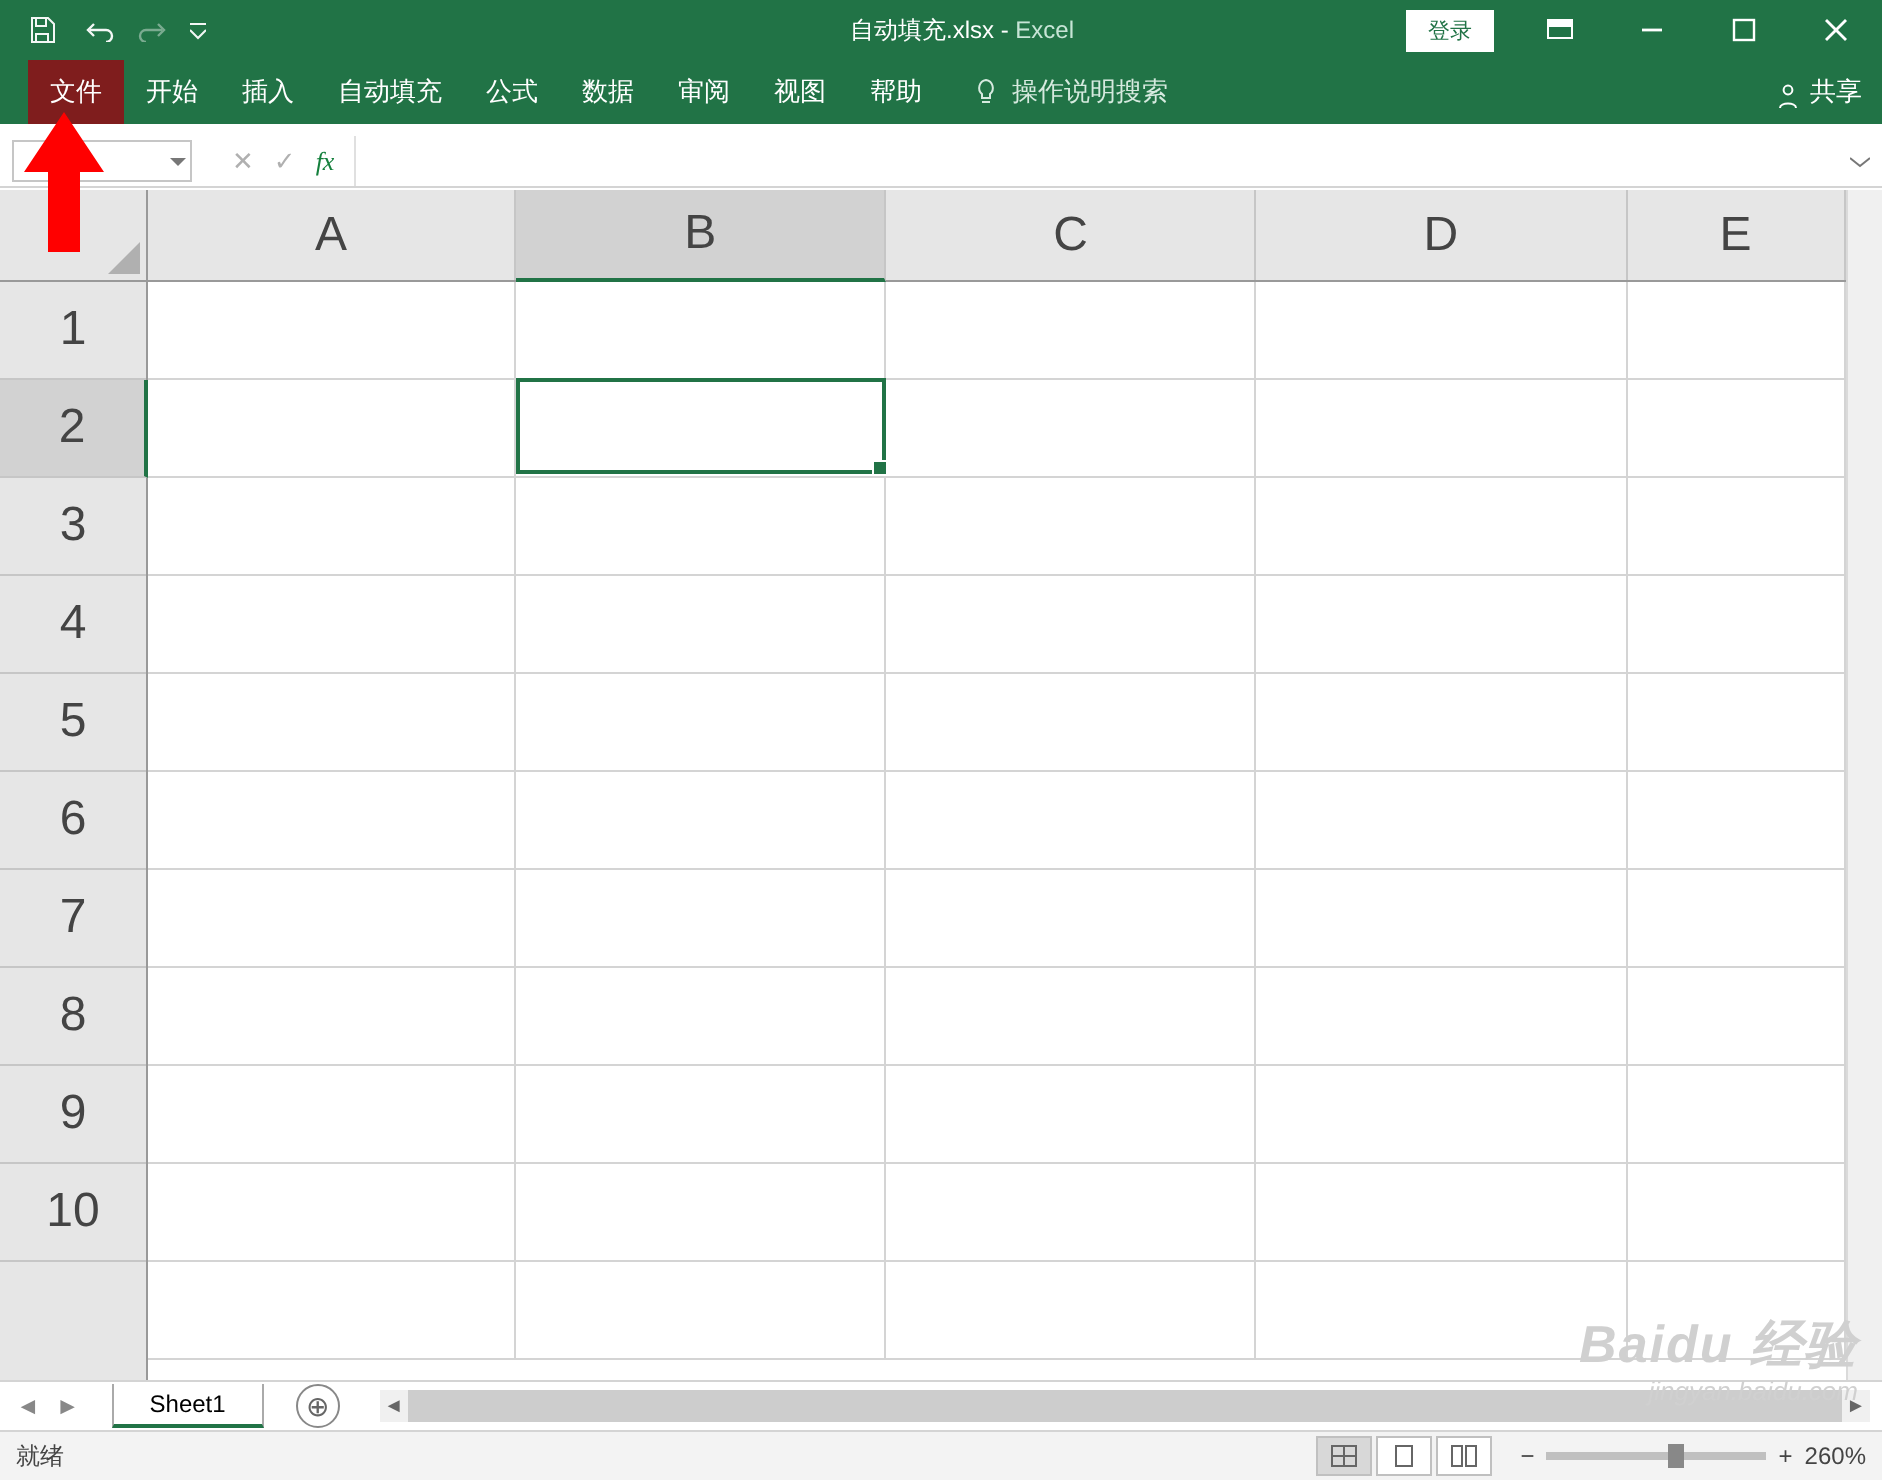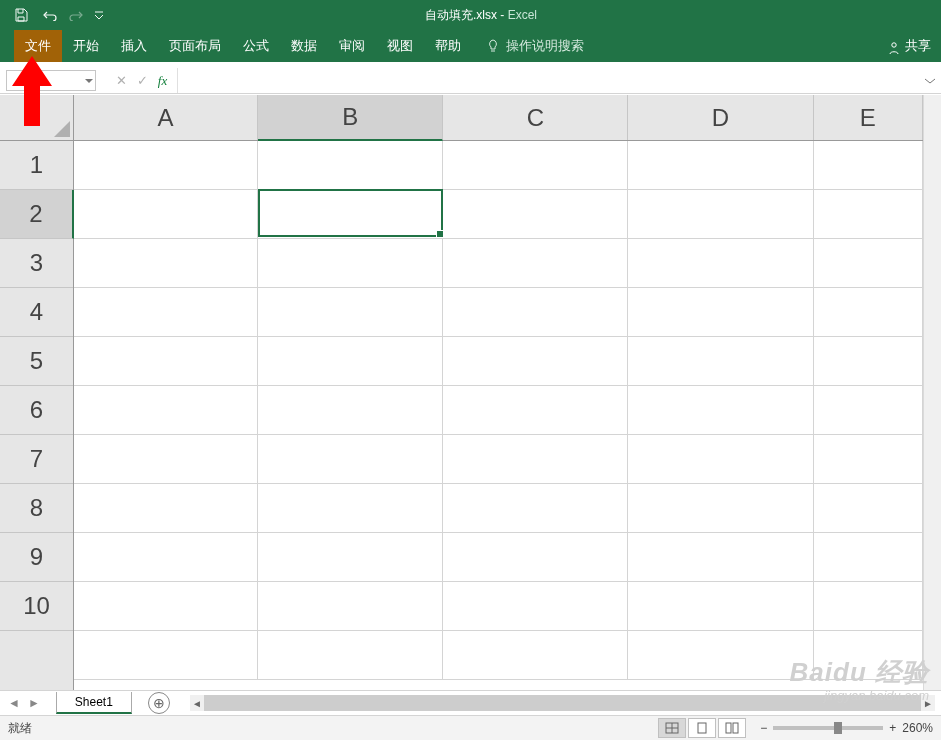--- a/index.html
+++ b/index.html
@@ -15,21 +15,21 @@
 .title-center .fname { color: #fff; }
 .title-center .app { color: #c7e5d6; }
 .title-right { margin-left: auto; display: flex; align-items: center; height: 100%; }
 .login-btn { background: #fff; color: #217346; font-size: 11px; padding: 2px 10px; margin-right: 10px; border: 1px solid #fff; }
 .winbtn { width: 46px; height: 30px; display: flex; align-items: center; justify-content: center; }
 .winbtn svg { stroke: #fff; fill: none; }
 
 
 .ribbon { height: 32px; background: #217346; display: flex; align-items: center; padding: 0 10px 0 14px; color: #fff; font-size: 13px; }
 .ribbon .tab { padding: 0 11px; height: 100%; display: flex; align-items: center; }
-.ribbon .tab.hot { background: #a16207; }
+.ribbon .tab.hot { background: #7f1d1d; }
 .ribbon .search { display: flex; align-items: center; margin-left: 14px; color: #d6eadf; gap: 6px; }
 .ribbon .share { margin-left: auto; display: flex; align-items: flex-end; gap: 4px; color: #fff; }
 
 
 .fxrow { height: 26px; border-bottom: 1px solid #d4d4d4; display: flex; align-items: stretch; background: #fff; margin-top: 6px; }
 .namebox { width: 90px; border: 1px solid #c6c6c6; margin: 2px 2px 2px 6px; display: flex; align-items: center; padding-left: 6px; font-size: 12px; position: relative; }
 .namebox .dd { position: absolute; right: 2px; top: 50%; transform: translateY(-50%); border-top: 4px solid #777; border-left: 4px solid transparent; border-right: 4px solid transparent; }
 .fx-sep { width: 8px; }
 .fx-btns { display: flex; align-items: center; gap: 10px; padding: 0 10px; color: #b0b0b0; font-size: 13px; }
 .fx-btns .fx-label { font-style: italic; color: #15803d; font-family: "Times New Roman", serif; }
@@ -101,27 +101,52 @@
     </div>
     <div class="qat-btn" style="width:14px;">
       <svg width="8" height="10">
           <path d="M0 2h8M0 5l4 4 4-4" stroke="#fff" fill="none"></path>
         </svg>
     </div>
   </div>
   <div class="title-center">
     <span class="fname">自动填充.xlsx</span><span> - </span><span class="app">Excel</span>
   </div>
+  <div class="title-right">
+    <div class="login-btn">登录</div>
+    <div class="winbtn">
+      <svg width="14" height="12">
+          <rect x="1" y="1" width="12" height="9" stroke="#fff" fill="none"></rect>
+          <rect x="1" y="1" width="12" height="3" fill="#fff"></rect>
+        </svg>
+    </div>
+    <div class="winbtn">
+      <svg width="12" height="12">
+          <line x1="1" y1="6" x2="11" y2="6" stroke="#fff" stroke-width="1.4"></line>
+        </svg>
+    </div>
+    <div class="winbtn">
+      <svg width="12" height="12">
+          <rect x="1" y="1" width="10" height="10" stroke="#fff" fill="none" stroke-width="1.2"></rect>
+        </svg>
+    </div>
+    <div class="winbtn">
+      <svg width="12" height="12">
+          <line x1="1" y1="1" x2="11" y2="11" stroke="#fff" stroke-width="1.4"></line>
+          <line x1="11" y1="1" x2="1" y2="11" stroke="#fff" stroke-width="1.4"></line>
+        </svg>
+    </div>
+  </div>
 </div>
 
 <div class="ribbon">
   <div class="tab hot">文件</div>
   <div class="tab">开始</div>
   <div class="tab">插入</div>
-  <div class="tab">页面布局</div>
+  <div class="tab">自动填充</div>
   <div class="tab">公式</div>
   <div class="tab">数据</div>
   <div class="tab">审阅</div>
   <div class="tab">视图</div>
   <div class="tab">帮助</div>
   <div class="search">
     <svg width="14" height="14">
         <path d="M7 1a4 4 0 0 1 2 7v2H5V8a4 4 0 0 1 2-7z M5 12h4" fill="none" stroke="#d6eadf"></path>
       </svg>
     <span>操作说明搜索</span>

